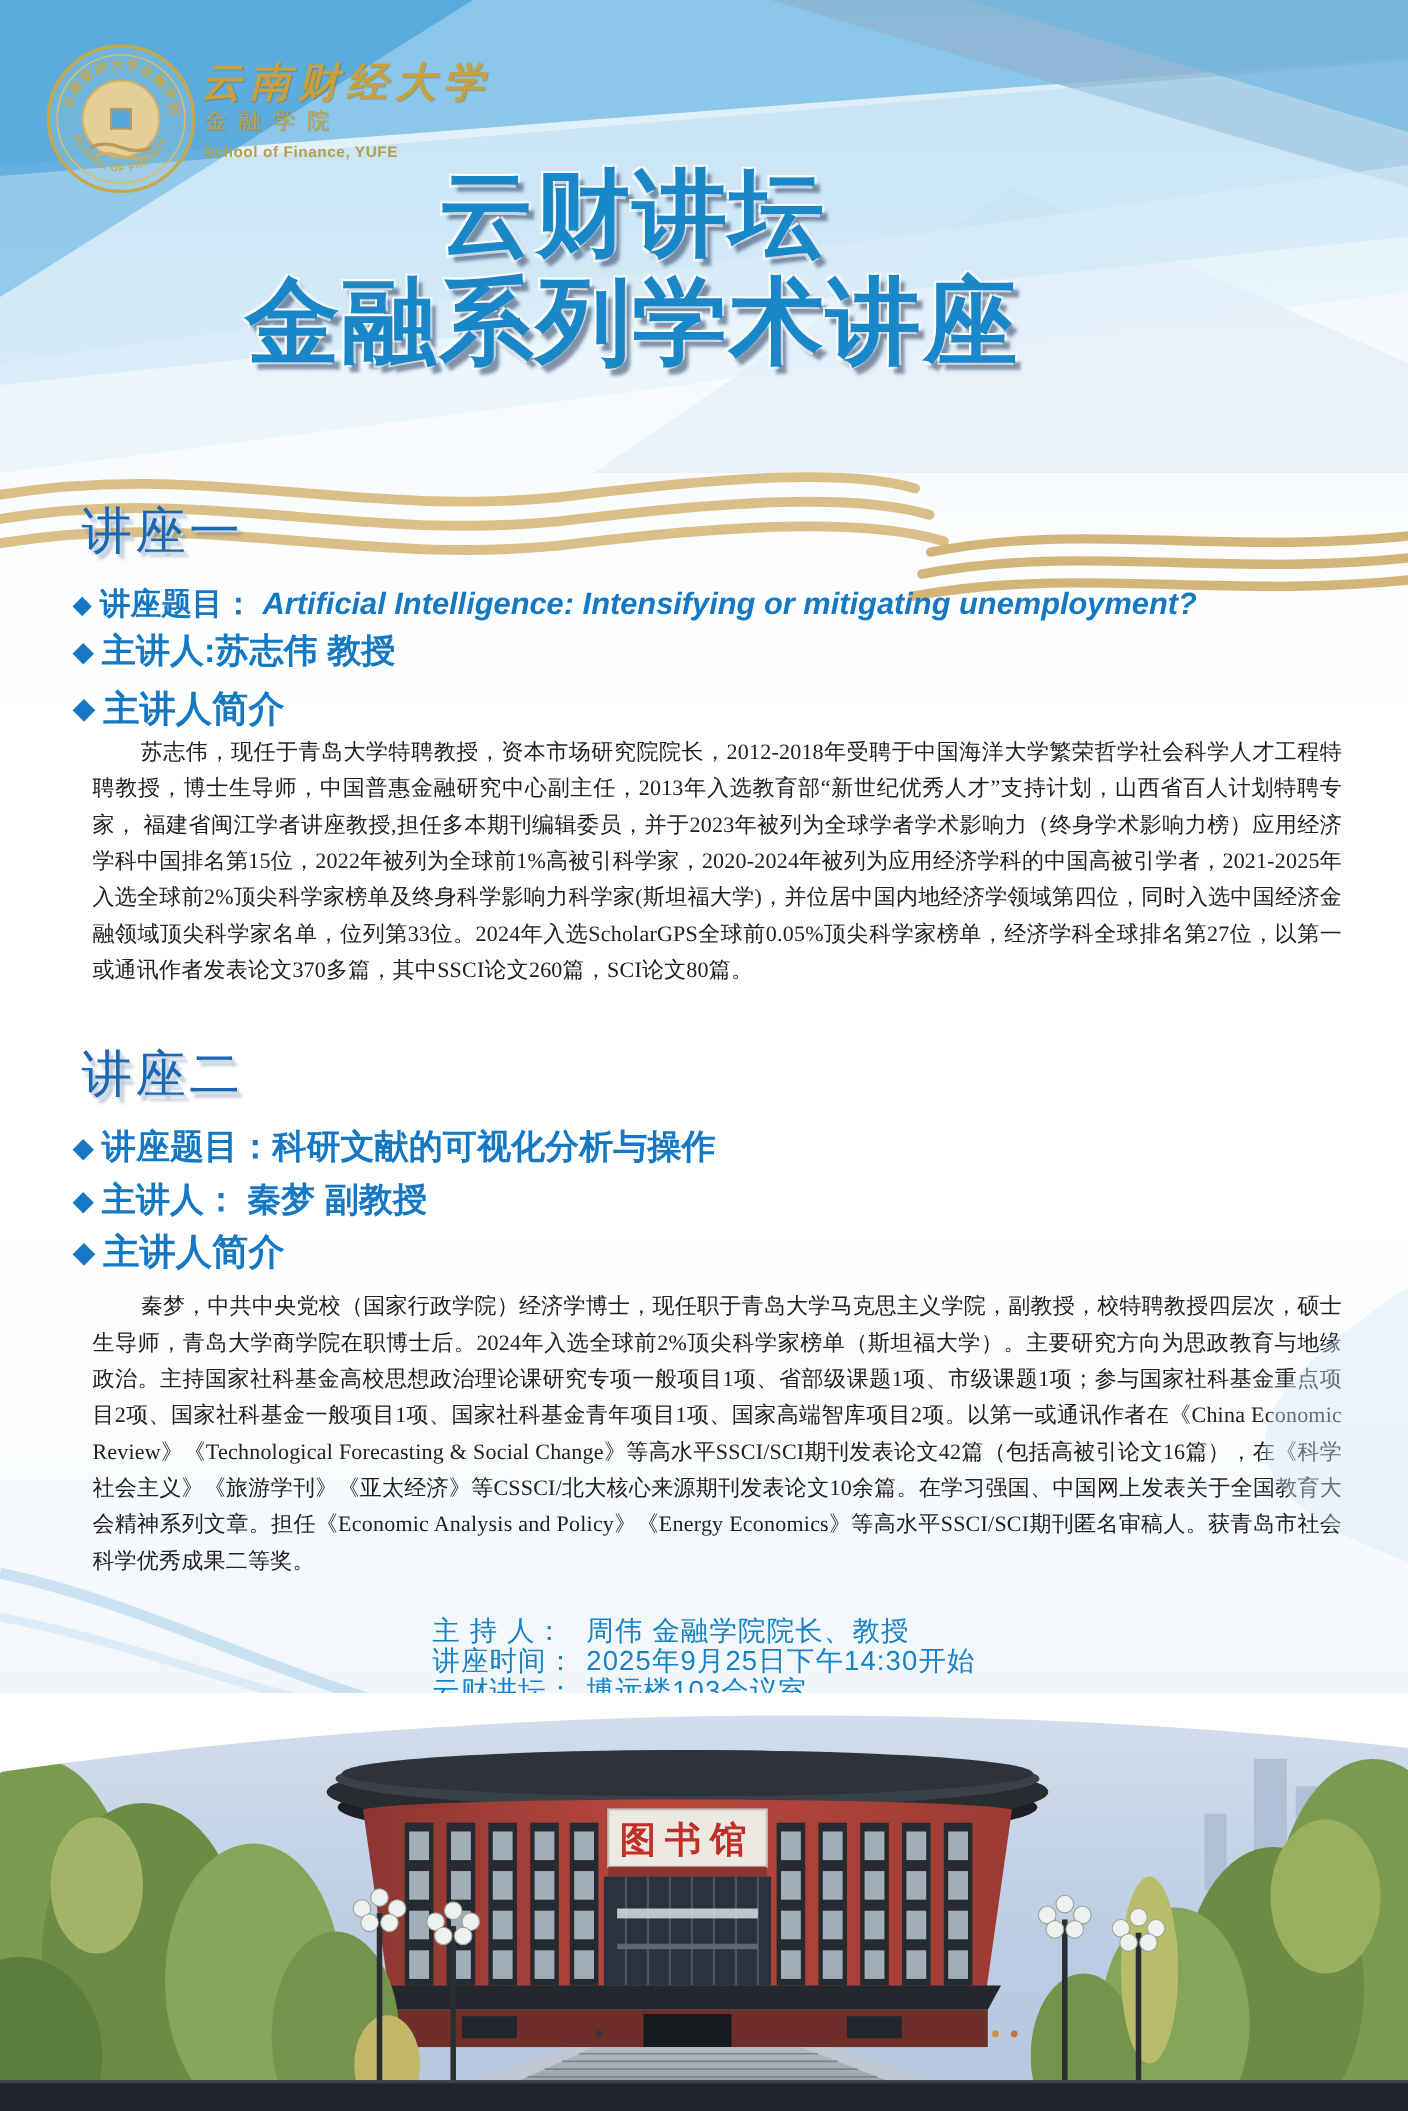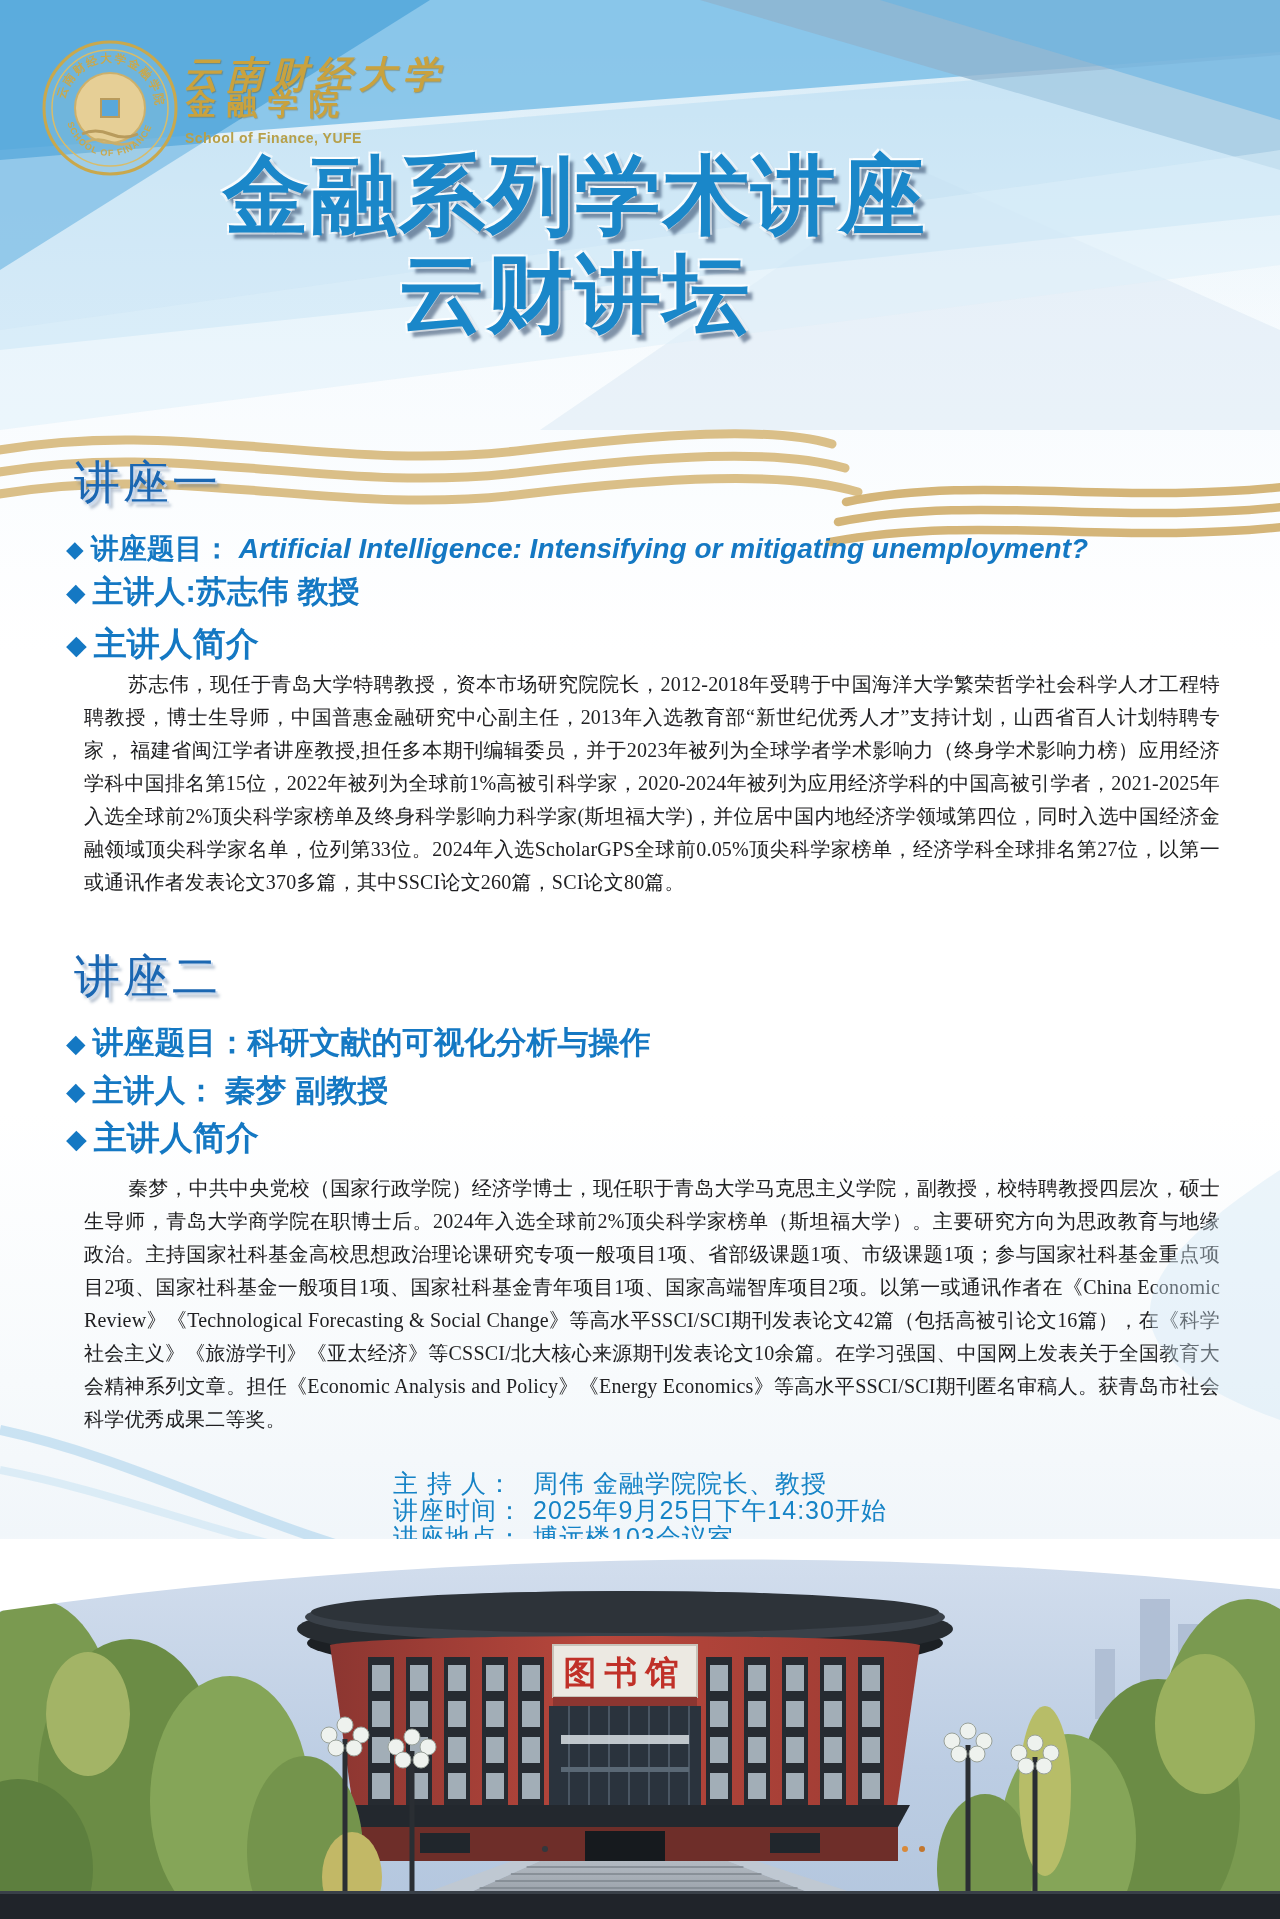--- a/index.html
+++ b/index.html
@@ -7,21 +7,21 @@
     position:relative;width:1280px;height:1919px;margin:0 auto;overflow:hidden;
     background:linear-gradient(180deg,#eaf4fb 0%,#f7fbfe 18%,#ffffff 34%,#ffffff 58%,#f7fafc 72%,#f1f6fa 80%,#ffffff 82%);
     font-family:"Liberation Sans","DejaVu Sans",sans-serif;
   }
   .abs{position:absolute;}
   
   #header-art{left:0;top:0;width:1280px;height:430px;}
   
   #seal{left:40px;top:38px;width:140px;height:140px;}
   #univ-name{left:183px;top:50px;color:#c9a23e;font-size:37px;font-weight:bold;font-style:italic;letter-spacing:7px;text-shadow:1px 1px 1px rgba(120,90,20,.4);}
-  #school-name{left:186px;top:84px;color:#c9a23e;font-size:30px;font-weight:bold;letter-spacing:11px;text-shadow:1px 1px 1px rgba(120,90,20,.35);}
+  #school-name{left:186px;top:96px;color:#c9a23e;font-size:20px;font-weight:normal;letter-spacing:11px;text-shadow:1px 1px 1px rgba(120,90,20,.35);}
   #school-english{left:185px;top:130px;color:#b7a04a;font-size:14px;font-weight:bold;letter-spacing:.5px;}
   
   #title-block{left:0;top:146px;width:1150px;text-align:center;}
   .title-line{
     color:#1a87c9;font-weight:bold;font-size:86px;line-height:98px;letter-spacing:2px;
     text-shadow:-2px -2px 0 rgba(255,255,255,.85),2px -2px 0 rgba(255,255,255,.6),-2px 2px 0 rgba(255,255,255,.6),5px 6px 3px rgba(25,50,85,.5);
   }
   
   #gold-waves{left:0;top:408px;width:1280px;height:160px;}
   
@@ -85,22 +85,22 @@
     <text font-size="9" font-weight="bold" fill="#c9a84c" letter-spacing="1">
       <textPath href="#arcBot" startOffset="8%">SCHOOL OF FINANCE</textPath>
     </text>
   </svg>
 
   <div id="univ-name" class="abs">云南财经大学</div>
   <div id="school-name" class="abs">金融学院</div>
   <div id="school-english" class="abs">School of Finance, YUFE</div>
 
   <div id="title-block" class="abs">
+    <div class="title-line">云财讲坛</div>
     <div class="title-line">金融系列学术讲座</div>
-    <div class="title-line">云财讲坛</div>
   </div>
 
   <svg id="gold-waves" class="abs" viewBox="0 0 1280 160" preserveAspectRatio="none">
     <g fill="none" stroke="#d9bc82" stroke-width="9" stroke-linecap="round" opacity="0.95">
       <path d="M-12,44 C180,8 330,66 525,42 C660,26 770,18 832,36"></path>
       <path d="M-12,66 C180,30 330,88 525,64 C660,48 775,40 845,60"></path>
       <path d="M-12,88 C180,52 330,110 525,86 C660,70 785,62 858,84"></path>
     </g>
     <g fill="none" stroke="#d2b272" stroke-width="8.5" stroke-linecap="round" opacity="0.95">
       <path d="M846,94 C980,66 1120,98 1292,78"></path>
@@ -162,21 +162,21 @@
   <div id="event-info" class="abs">
     <div class="info-row">
       <span class="info-label">主 持 人：</span>
       <span>周伟  金融学院院长、教授</span>
     </div>
     <div class="info-row">
       <span class="info-label">讲座时间：</span>
       <span>2025年9月25日下午14:30开始</span>
     </div>
     <div class="info-row">
-      <span class="info-label">讲座地点：</span>
+      <span class="info-label">云财讲坛：</span>
       <span>博远楼103会议室</span>
     </div>
     <div class="info-row">
       <span class="info-label">主办单位：</span>
       <span>金融学院 科学技术处</span>
     </div>
   </div>
 
   <svg id="photo" class="abs" viewBox="0 0 1280 381" preserveAspectRatio="none">
     <defs>

